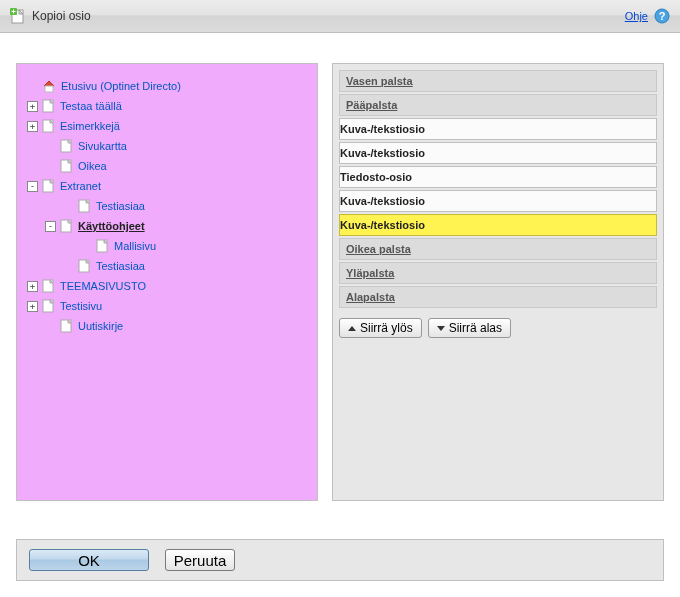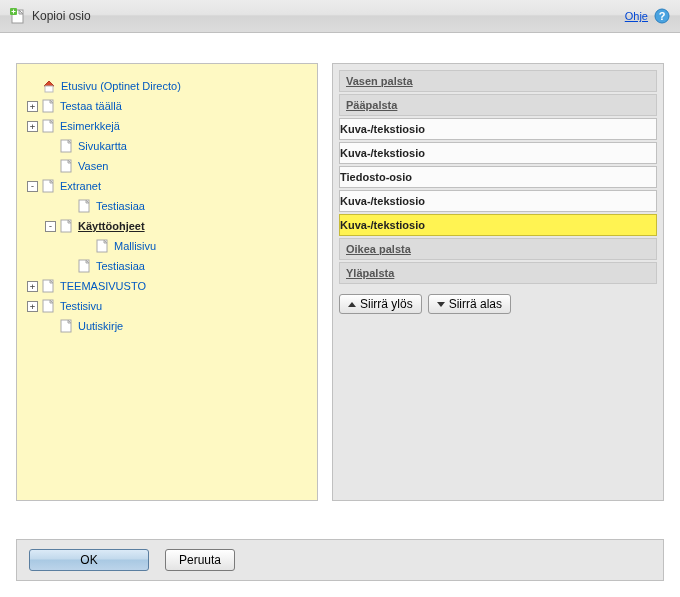--- a/index.html
+++ b/index.html
@@ -43,21 +43,21 @@
 }
 .titlebar .help-icon { display: flex; align-items: center; cursor: pointer; }
 
 .body-area {
   padding: 30px 16px 16px 16px;
   display: flex;
   gap: 14px;
 }
 .panel {
   border: 1px solid #c0c0c0;
-  background: #fef9c3;
+  background: #f0abfc;
   box-sizing: border-box;
   height: 438px;
   overflow: hidden;
 }
 .left-panel {
   width: 302px;
   padding: 12px 10px;
   overflow-y: auto;
 }
 .right-panel {
@@ -174,21 +174,21 @@
   align-items: center;
   padding: 0 12px;
   gap: 16px;
 }
 .btn {
   min-width: 120px;
   height: 22px;
   border: 1px solid #7a7a7a;
   border-radius: 3px;
   background: linear-gradient(to bottom, #fff, #e4e4e4);
-  font-size: 12px;
+  font-size: 15px;
   cursor: pointer;
 }
 .btn.primary {
   background: linear-gradient(to bottom, #dbeaf7 0%, #c2d9ec 45%, #a9c9e3 50%, #bcd4ea 100%);
   border-color: #5a7ea0;
 }
 .btn.secondary { min-width: 70px; }
 </style>
 </head>
 <body>
@@ -266,21 +266,21 @@
         </div>
 
         <div class="tree-row indent-1">
           <span class="expander-empty"></span>
           <span class="node-icon">
               <svg width="13" height="14">
                 <rect x="1" y="1" width="10" height="12" fill="#fff" stroke="#aaa"></rect>
                 <path d="M8 1 L11 4 L8 4 Z" fill="#ddd" stroke="#aaa"></path>
               </svg>
             </span>
-          <span class="tree-link">Vasen</span>
+          <span class="tree-link">Oikea</span>
         </div>
 
         <div class="tree-row indent-0">
           <span class="expander">-</span>
           <span class="node-icon">
               <svg width="13" height="14">
                 <rect x="1" y="1" width="10" height="12" fill="#fff" stroke="#aaa"></rect>
                 <path d="M8 1 L11 4 L8 4 Z" fill="#ddd" stroke="#aaa"></path>
               </svg>
             </span>
@@ -371,20 +371,21 @@
       <div class="r-list">
         <div class="r-header">Vasen palsta</div>
         <div class="r-header">Pääpalsta</div>
         <div class="r-item">Kuva-/tekstiosio</div>
         <div class="r-item">Kuva-/tekstiosio</div>
         <div class="r-item">Tiedosto-osio</div>
         <div class="r-item">Kuva-/tekstiosio</div>
         <div class="r-item selected">Kuva-/tekstiosio</div>
         <div class="r-header">Oikea palsta</div>
         <div class="r-header">Yläpalsta</div>
+        <div class="r-header">Alapalsta</div>
       </div>
       <div class="r-buttons">
         <button class="r-btn">
           <span class="arrow-up"></span>
           <span>Siirrä ylös</span>
         </button>
         <button class="r-btn">
           <span class="arrow-down"></span>
           <span>Siirrä alas</span>
         </button>

